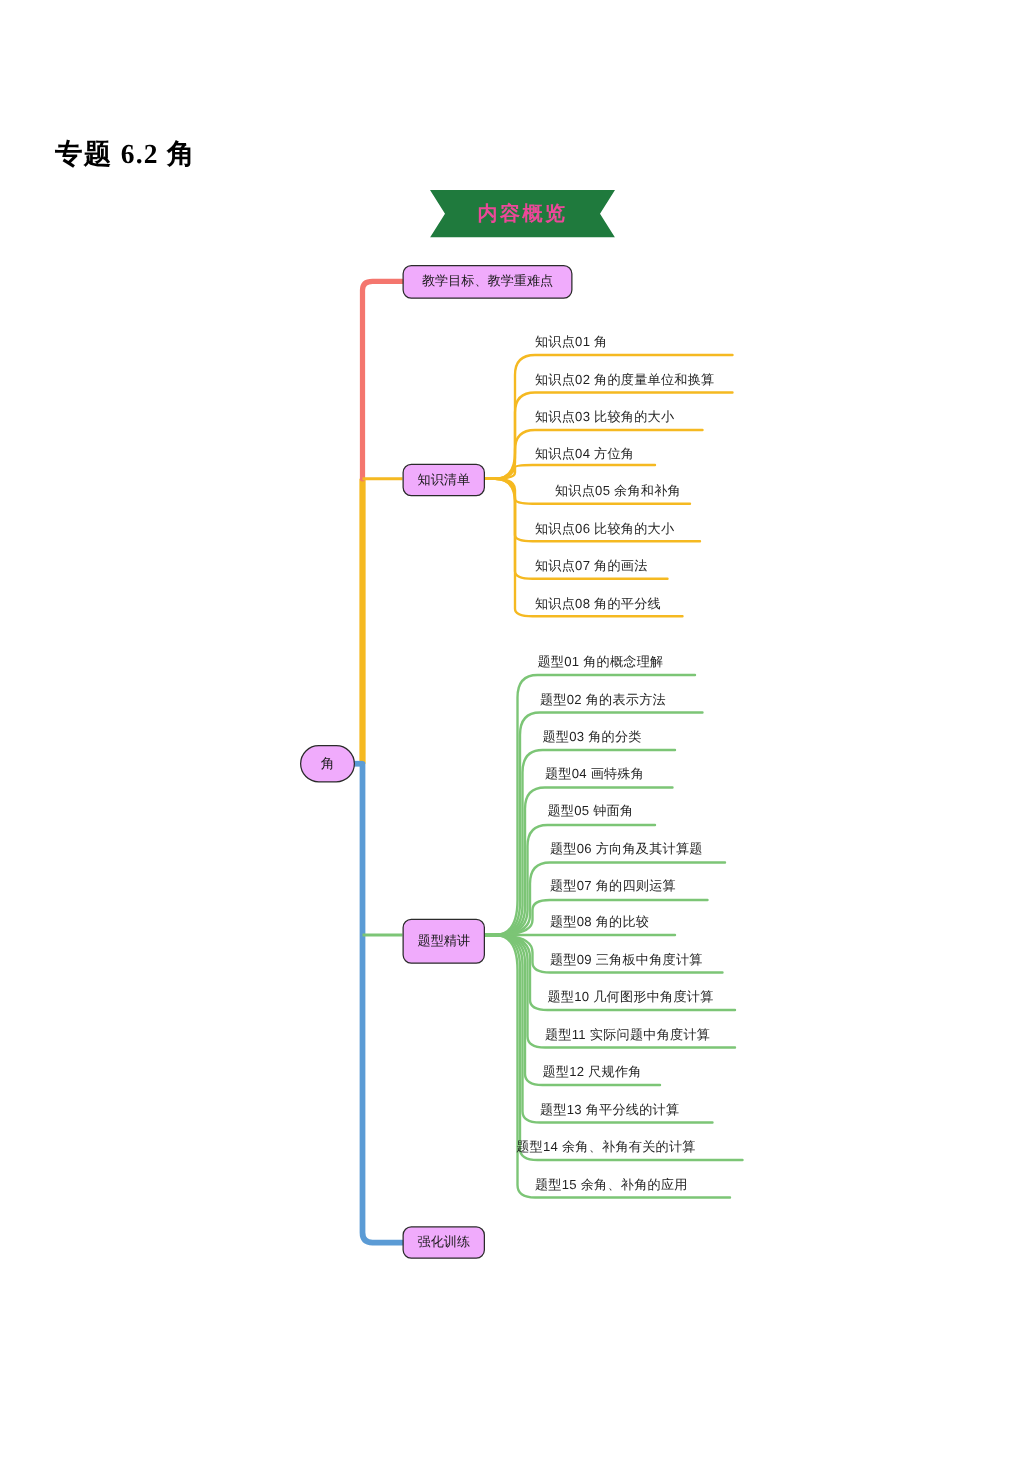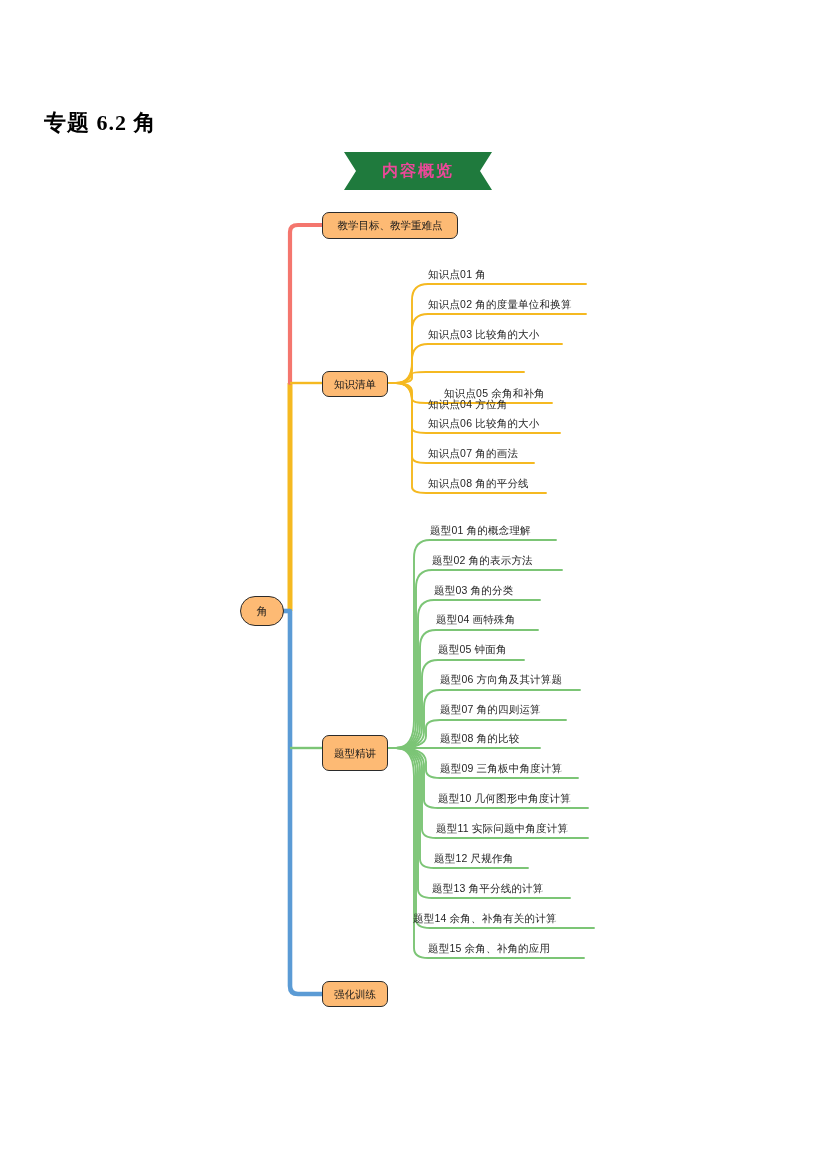--- a/index.html
+++ b/index.html
@@ -72,21 +72,21 @@
     left: 0; top: 0;
     width: 827px;
     height: 1169px;
     pointer-events: none;
   }
 
   
   .node {
     position: absolute;
     box-sizing: border-box;
-    background: #fdba74;
+    background: #f0abfc;
     border: 1.6px solid #2b2b2b;
     border-radius: 7px;
     color: #1a1a1a;
     font-size: 10.5px;
     line-height: 1;
     display: flex;
     align-items: center;
     justify-content: center;
     white-space: nowrap;
     box-shadow: 0 0 0 0 rgba(0,0,0,0);
@@ -177,21 +177,21 @@
     <span>题型精讲</span>
   </div>
 
   <div class="node" style="left:322px; top:981px; width:66px; height:26px;">
     <span>强化训练</span>
   </div>
 
   <div class="leaf" style="left:428px; top:269px;">知识点01  角</div>
   <div class="leaf" style="left:428px; top:299px;">知识点02  角的度量单位和换算</div>
   <div class="leaf" style="left:428px; top:329px;">知识点03  比较角的大小</div>
-  <div class="leaf" style="left:428px; top:358px;margin-top:41px;">知识点04  方位角</div>
+  <div class="leaf" style="left:428px; top:358px;">知识点04  方位角</div>
   <div class="leaf" style="left:428px; top:388px;margin-left:16px;">知识点05  余角和补角</div>
   <div class="leaf" style="left:428px; top:418px;">知识点06  比较角的大小</div>
   <div class="leaf" style="left:428px; top:448px;">知识点07  角的画法</div>
   <div class="leaf" style="left:428px; top:478px;">知识点08  角的平分线</div>
 
   <div class="leaf" style="left:430px; top:525px;">题型01  角的概念理解</div>
   <div class="leaf" style="left:432px; top:555px;">题型02  角的表示方法</div>
   <div class="leaf" style="left:434px; top:585px;">题型03  角的分类</div>
   <div class="leaf" style="left:436px; top:614px;">题型04  画特殊角</div>
   <div class="leaf" style="left:438px; top:644px;text-align:center;">题型05  钟面角</div>

